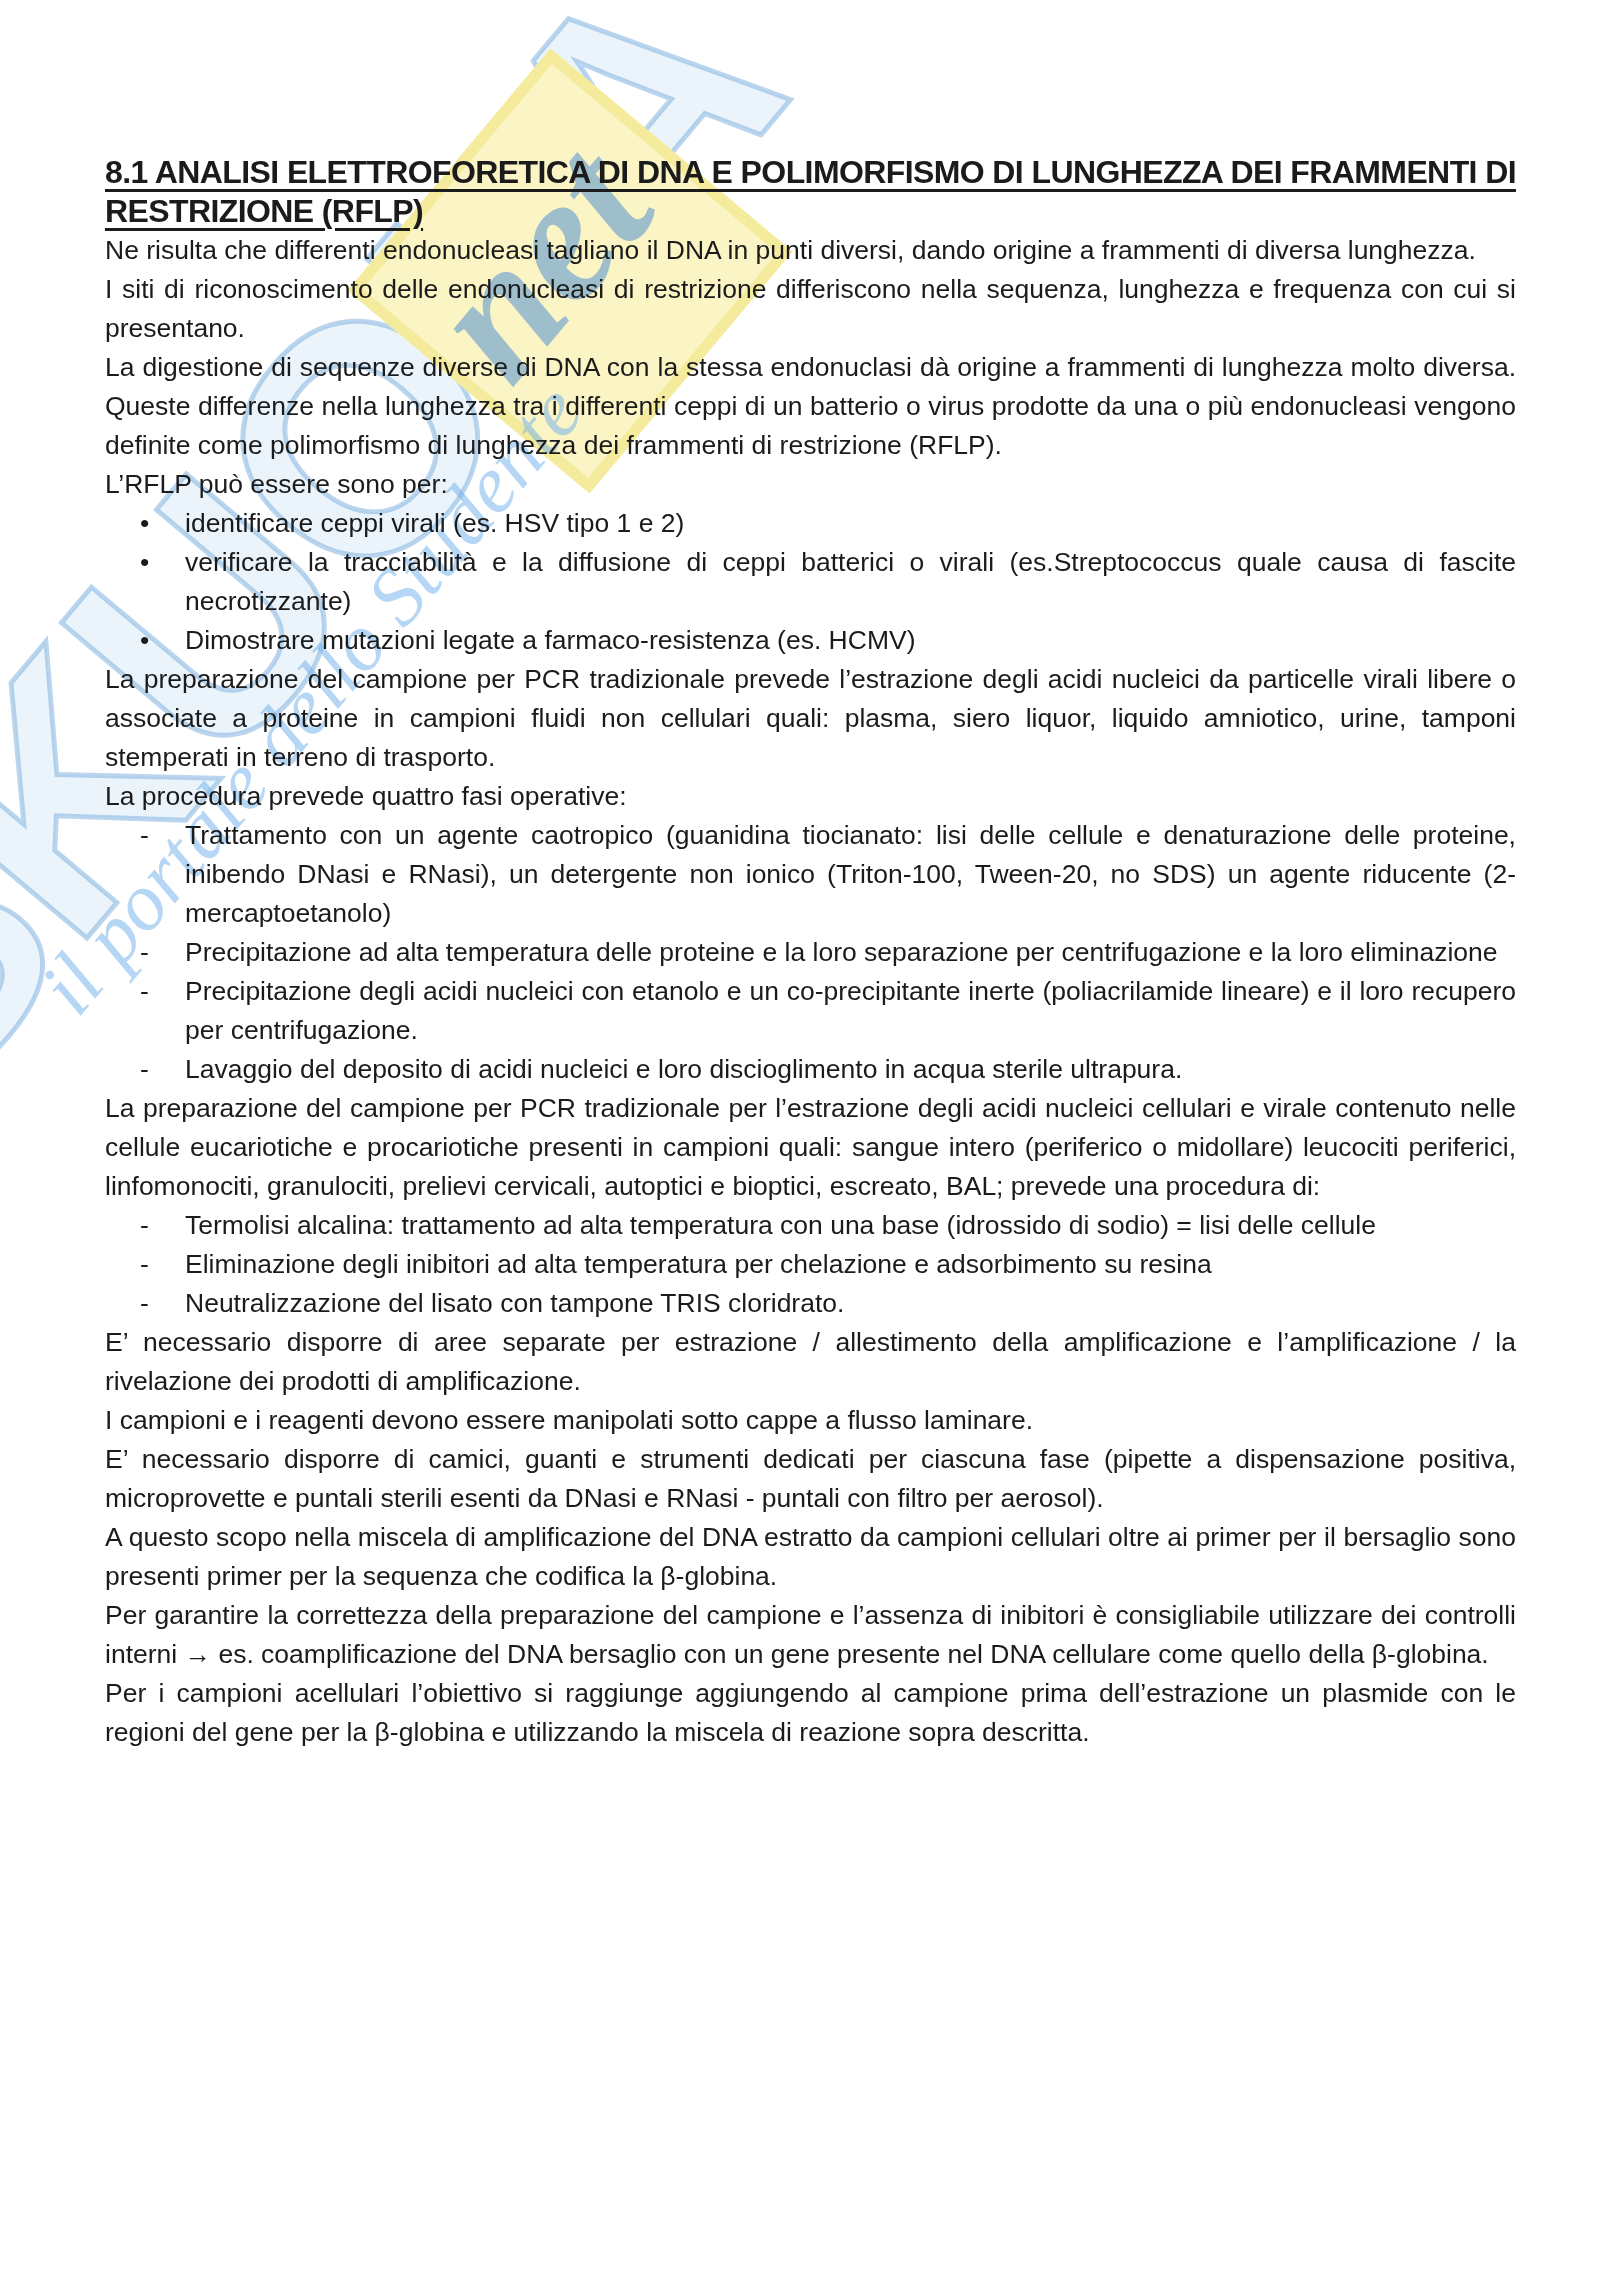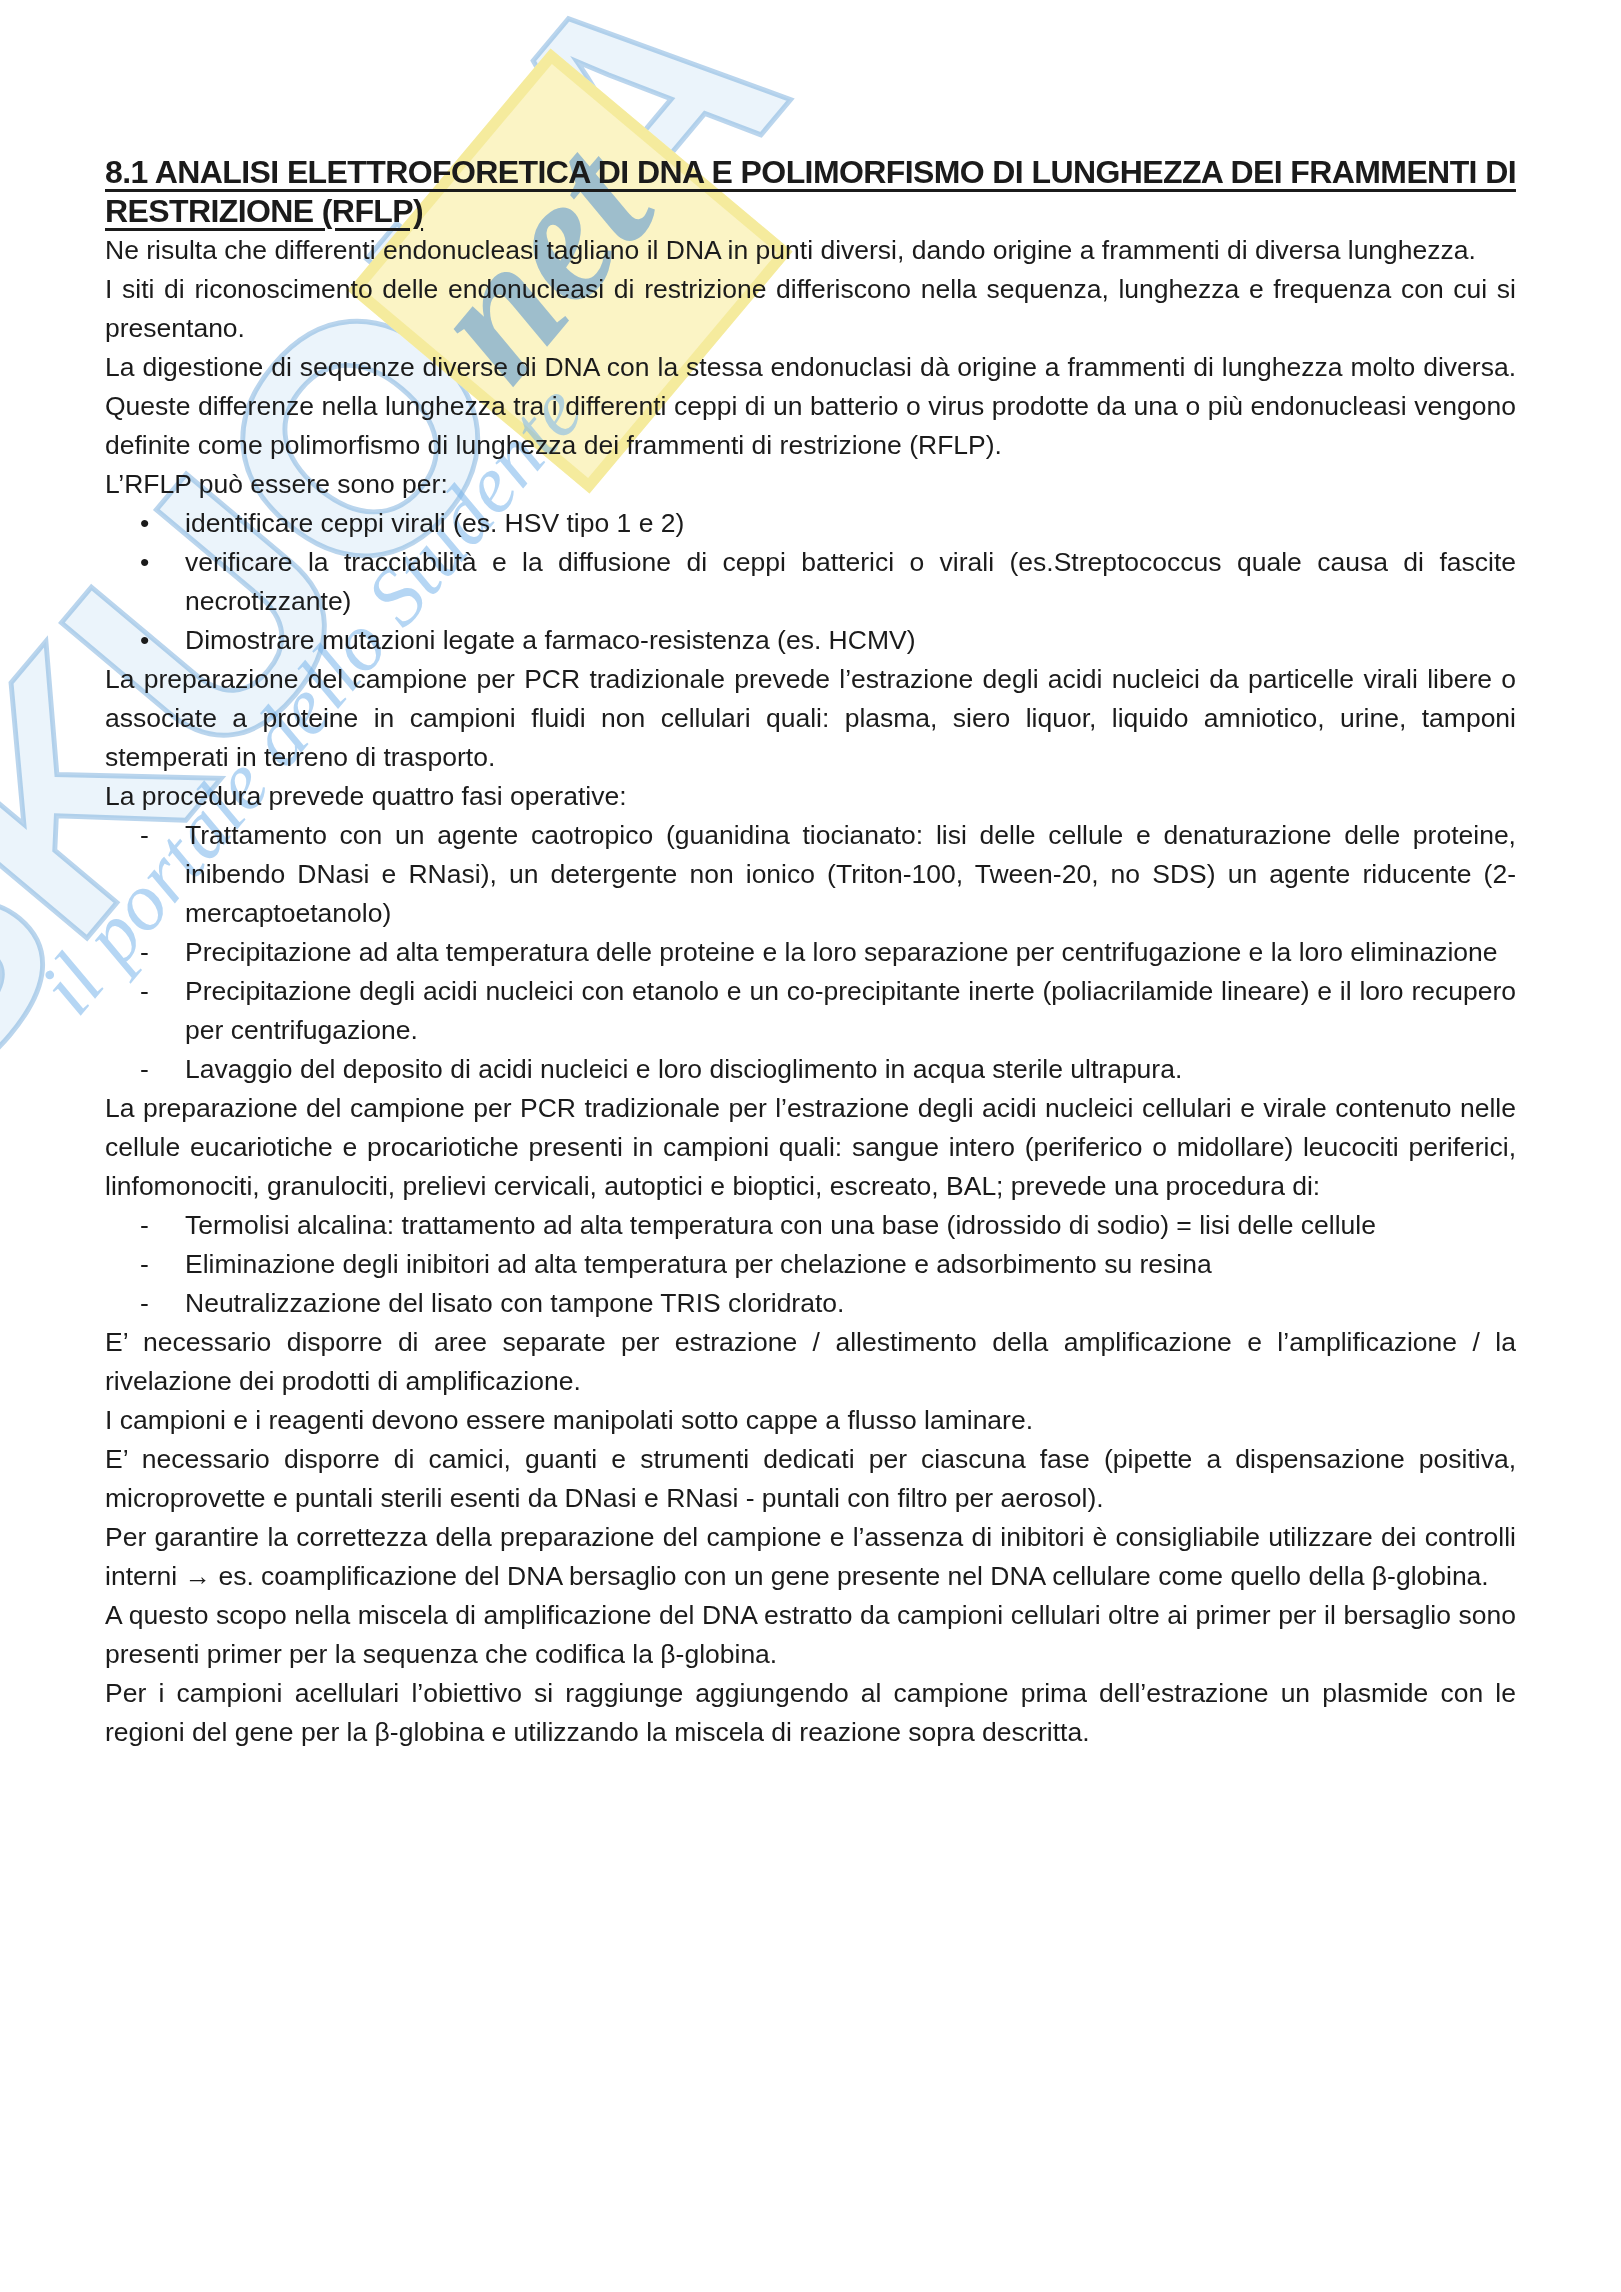--- a/index.html
+++ b/index.html
@@ -127,17 +127,17 @@
         <div class="li-text">Eliminazione degli inibitori ad alta temperatura per chelazione e adsorbimento su resina</div>
       </div>
       <div class="li">
         <span class="marker">-</span>
         <div class="li-text">Neutralizzazione del lisato con tampone TRIS cloridrato.</div>
       </div>
     </div>
     <div class="para">E’ necessario disporre di aree separate per estrazione / allestimento della amplificazione e l’amplificazione / la rivelazione dei prodotti di amplificazione.</div>
     <div class="para">I campioni e i reagenti devono essere manipolati sotto cappe a flusso laminare.</div>
     <div class="para">E’ necessario disporre di camici, guanti e strumenti dedicati per ciascuna fase (pipette a dispensazione positiva, microprovette e puntali sterili esenti da DNasi e RNasi - puntali con filtro per aerosol).</div>
+    <div class="para">A questo scopo nella miscela di amplificazione del DNA estratto da campioni cellulari oltre ai primer per il bersaglio sono presenti primer per la sequenza che codifica la β-globina.</div>
     <div class="para">Per garantire la correttezza della preparazione del campione e l’assenza di inibitori è consigliabile utilizzare dei controlli interni → es. coamplificazione del DNA bersaglio con un gene presente nel DNA cellulare come quello della β-globina.</div>
-    <div class="para">A questo scopo nella miscela di amplificazione del DNA estratto da campioni cellulari oltre ai primer per il bersaglio sono presenti primer per la sequenza che codifica la β-globina.</div>
     <div class="para">Per i campioni acellulari l’obiettivo si raggiunge aggiungendo al campione prima dell’estrazione un plasmide con le regioni del gene per la β-globina e utilizzando la miscela di reazione sopra descritta.</div>
   </div>
 
 
 </body></html>

